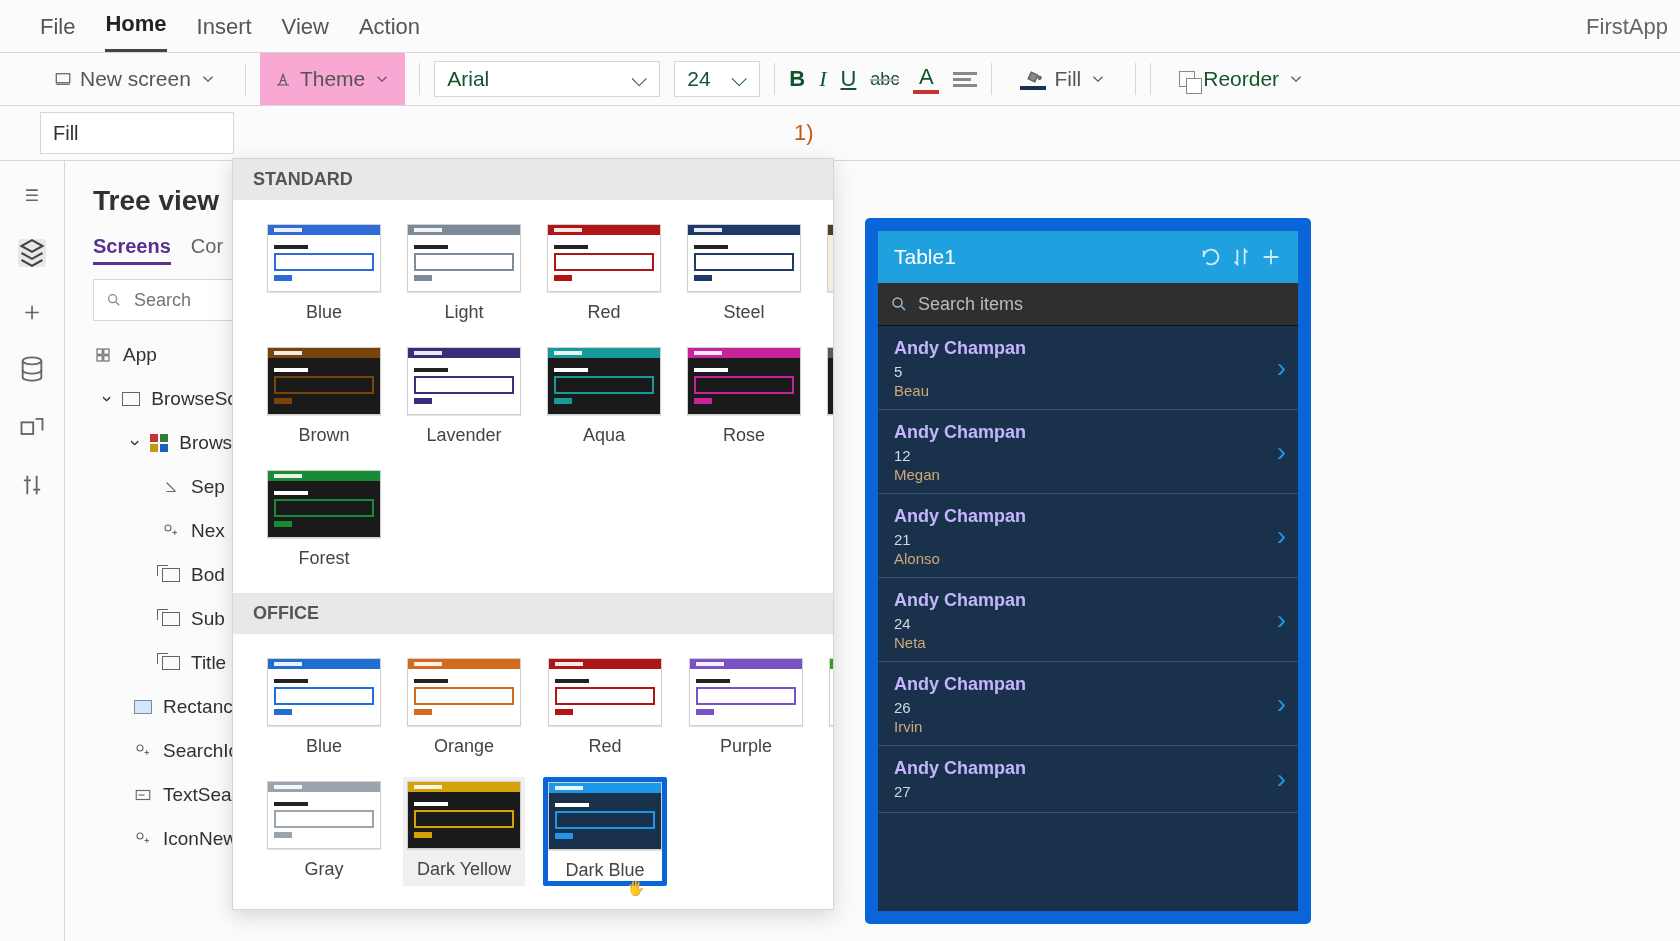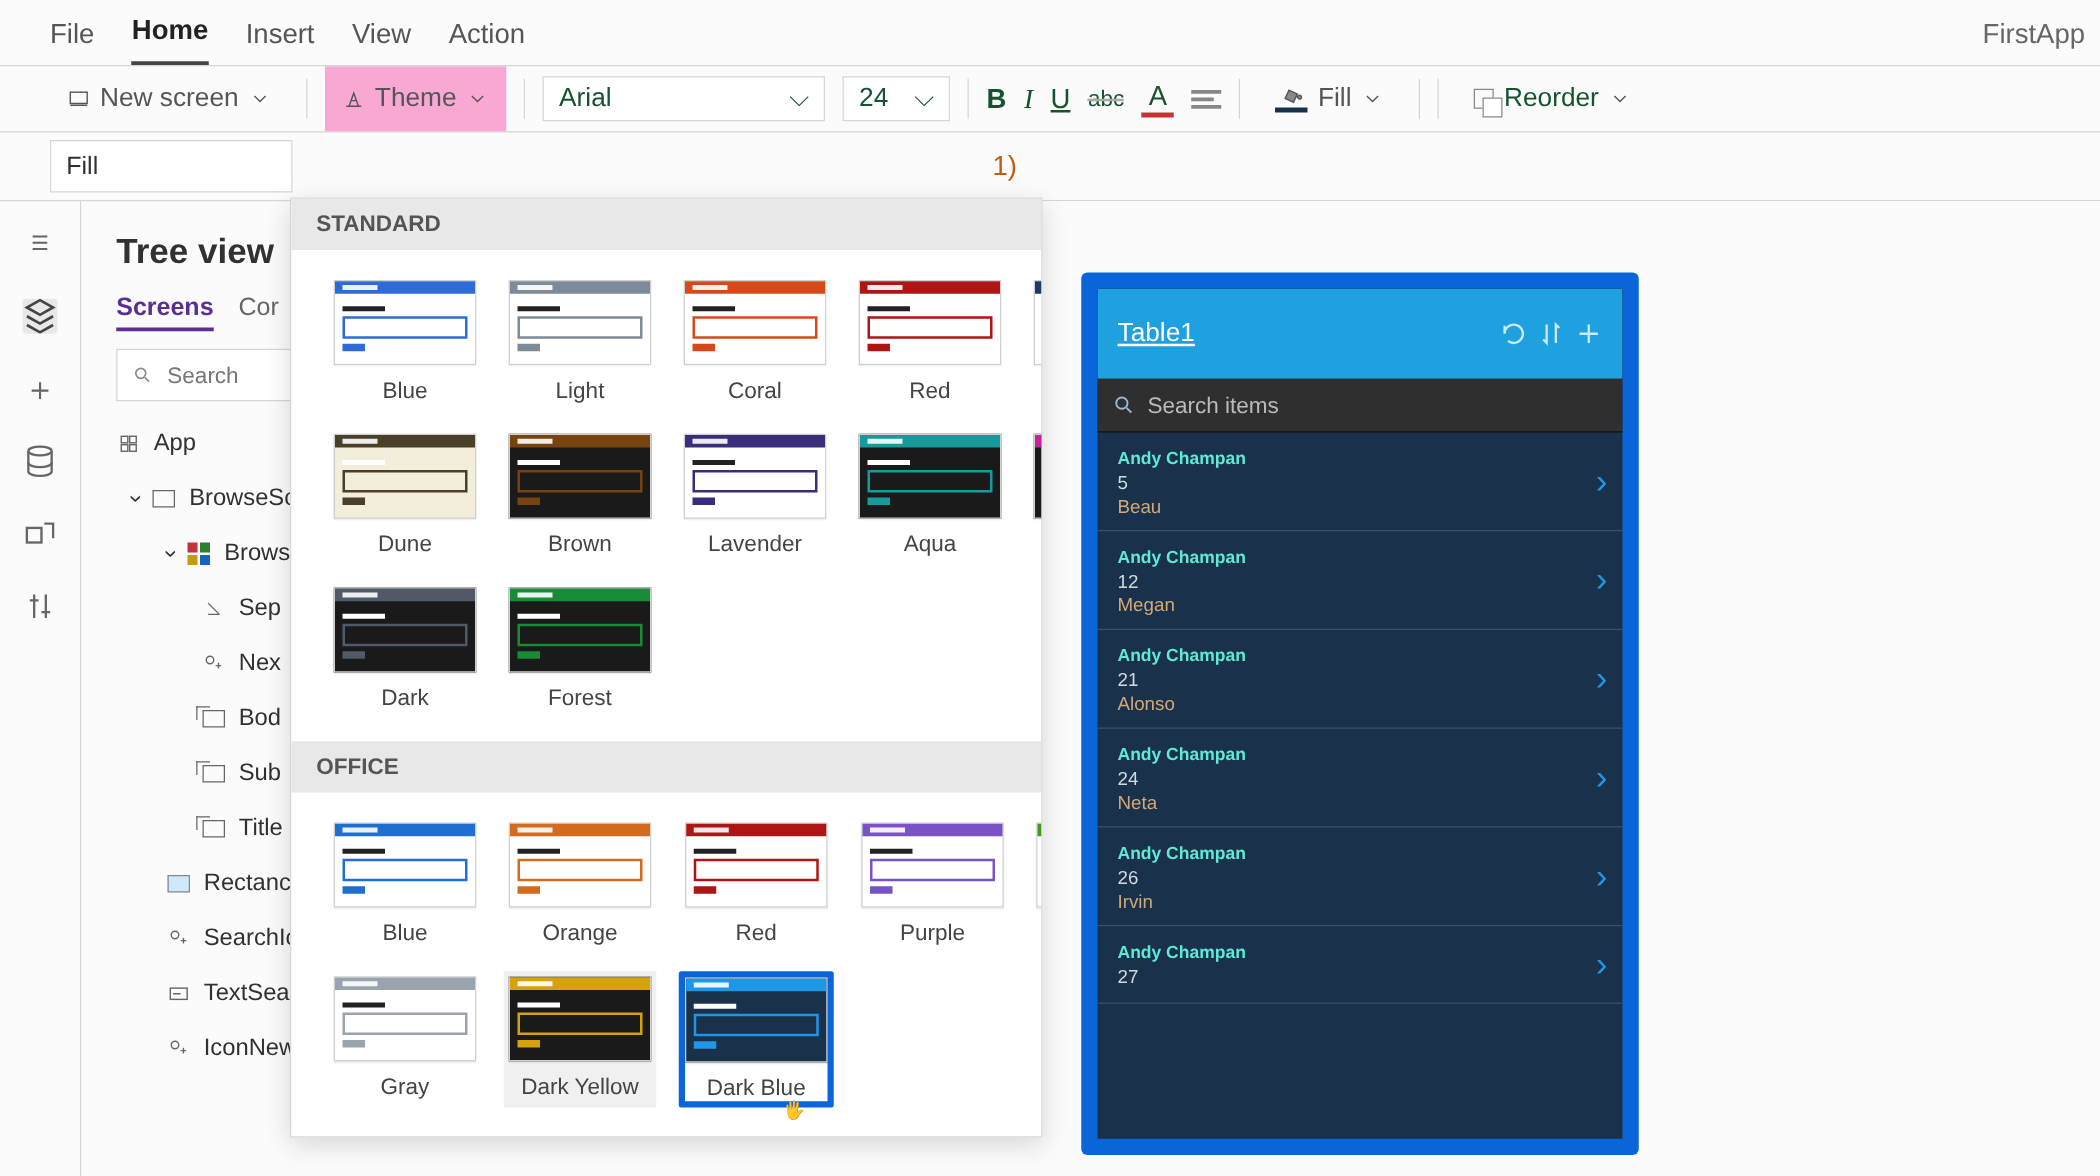--- a/index.html
+++ b/index.html
@@ -76,27 +76,27 @@
   .gallery-ic span:nth-child(3){background:#c49a12;}
   .gallery-ic span:nth-child(4){background:#1565c0;}
   .label-ic{border:1.5px solid #666;width:16px;height:12px;position:relative;}
   .label-ic::after{content:"";position:absolute;left:-6px;top:-4px;width:10px;height:10px;border-left:1.5px solid #666;border-top:1.5px solid #666;}
   .rect-ic{width:16px;height:12px;border:1.5px solid #888;background:#cfe7ff;}
   .chev-s{transform:rotate(90deg);display:inline-block;}
 
   
   .canvas{flex:1;position:relative;background:#fbfbfb;}
   .device{position:absolute;left:495px;top:60px;width:420px;height:680px;border:10px solid #0a66d8;border-radius:2px;background:#19314a;overflow:hidden;box-shadow:0 0 0 3px #0a66d8;}
-  .device .hdr{height:52px;background:#20a1df;display:flex;align-items:center;padding:10px 16px;color:#fff;font-size:21px;gap:8px;text-decoration:underline;}
+  .device .hdr{height:52px;background:#20a1df;display:flex;align-items:center;padding:0 16px;color:#fff;font-size:21px;gap:8px;}
   .device .hdr .spacer{flex:1;}
   .device .hdr .ic2{width:22px;height:22px;display:flex;align-items:center;justify-content:center;}
   .device .hdr .ic2 svg{stroke:#cfeaf7;fill:none;stroke-width:2;}
   .device .srch{height:42px;background:#2f2f2f;display:flex;align-items:center;padding:0 12px;gap:10px;color:#bbb;font-size:18px;border-bottom:1px solid #111;}
   .device .row{padding:12px 16px 10px;border-bottom:1px solid #3c5168;position:relative;}
-  .device .row .name{color:#5eead4;font-weight:600;font-size:14px;}
+  .device .row .name{color:#c4b5fd;font-weight:600;font-size:18px;}
   .device .row .v1{color:#d0d9e0;font-size:15px;margin-top:4px;}
   .device .row .v2{color:#cfa97a;font-size:15px;margin-top:2px;}
   .device .row .arrow{position:absolute;right:12px;top:50%;transform:translateY(-50%);color:#1f97e8;font-size:28px;}
 
   
   .theme-panel{position:absolute;left:232px;top:158px;width:600px;height:750px;background:#fff;border:1px solid var(--ribbon-border);box-shadow:0 6px 20px rgba(0,0,0,.15);overflow:hidden;}
   .theme-panel .group{background:#e8e8e8;padding:10px 20px;font-size:18px;font-weight:600;color:#555;}
   .theme-panel .grid{display:grid;grid-template-columns:repeat(5,1fr);gap:16px 18px;padding:20px 30px;}
   .tcard{display:flex;flex-direction:column;align-items:center;gap:10px;padding:4px;cursor:pointer;}
   .tcard .prev{width:112px;height:66px;border:1px solid #d0d0d0;display:flex;flex-direction:column;box-shadow:0 1px 1px rgba(0,0,0,.1);}
@@ -443,33 +443,20 @@
             <div class="body">
               <div class="line" style="background:#222"></div>
               <div class="box" style="border-color:#7d8b98;"></div>
               <div class="pill" style="background:#7d8b98"></div>
             </div>
           </div>
           <div class="lbl">Light</div>
         </div>
         <div class="tcard">
           <div class="prev" style="background:#ffffff">
-            <div class="top" style="background:#d64a1a">
-              <span></span>
-            </div>
-            <div class="body">
-              <div class="line" style="background:#222"></div>
-              <div class="box" style="border-color:#d64a1a;"></div>
-              <div class="pill" style="background:#d64a1a"></div>
-            </div>
-          </div>
-          <div class="lbl">Coral</div>
-        </div>
-        <div class="tcard">
-          <div class="prev" style="background:#ffffff">
             <div class="top" style="background:#b01515">
               <span></span>
             </div>
             <div class="body">
               <div class="line" style="background:#222"></div>
               <div class="box" style="border-color:#b01515;"></div>
               <div class="pill" style="background:#b01515"></div>
             </div>
           </div>
           <div class="lbl">Red</div>

